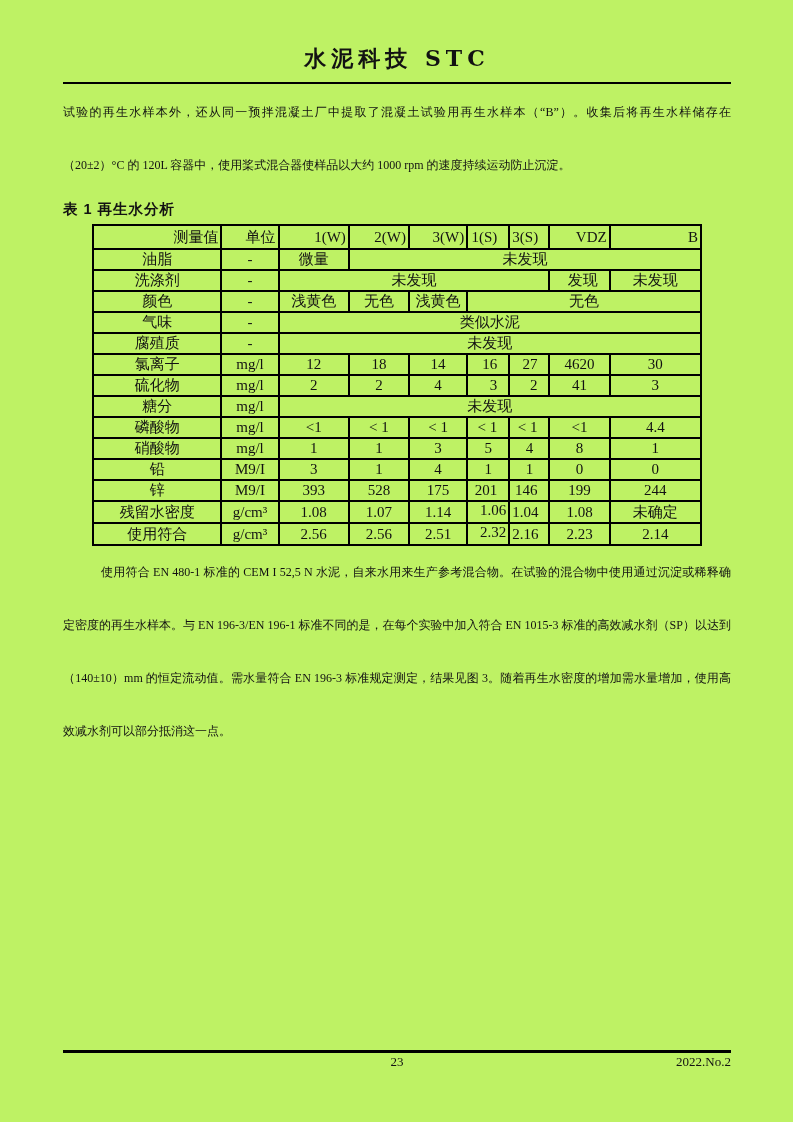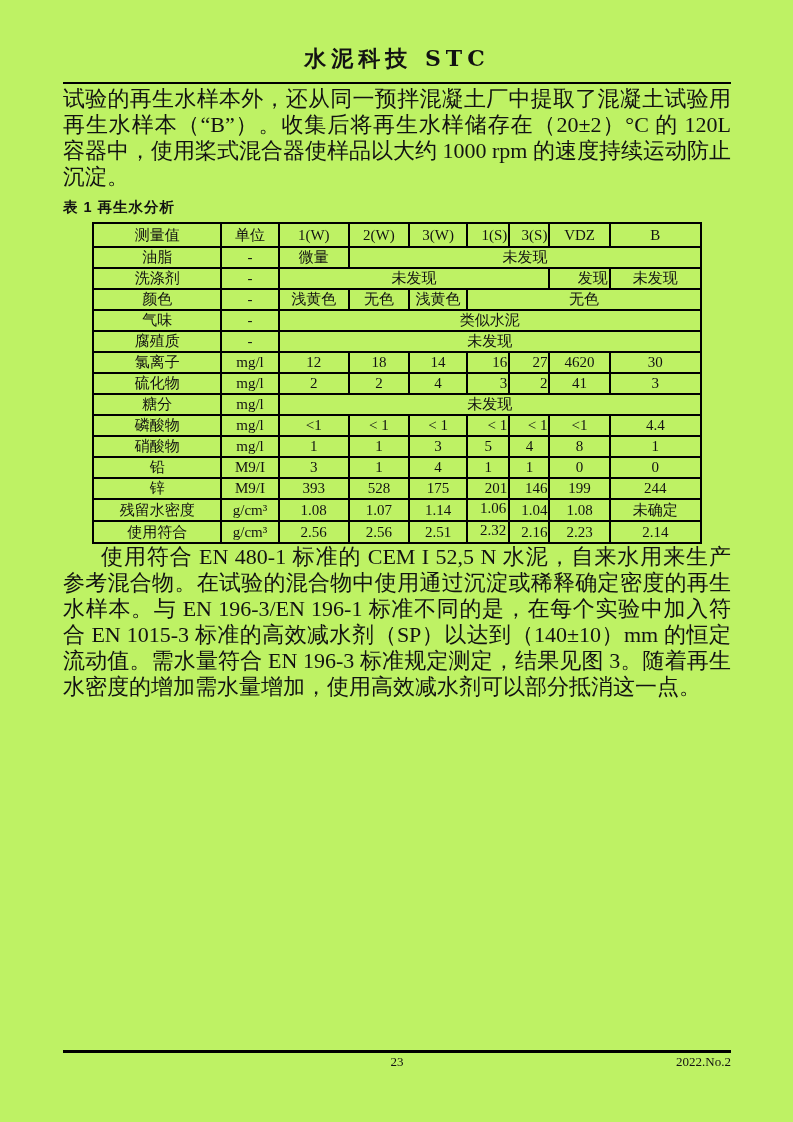--- a/index.html
+++ b/index.html
@@ -11,41 +11,41 @@
   .content { position:absolute; left:63px; width:668px; top:44px; }
 
   .doc-header {
     text-align:center; font-size:22px; font-weight:bold;
     letter-spacing:5px; font-family:"DejaVu Serif","Liberation Serif",serif;
     padding-bottom:8px;
   }
   .header-rule { border:none; border-top:2px solid #000; margin:0 0 2px 0; }
 
   p.body-par {
-    margin:0; font-size:22px; line-height:26px;
+    margin:0; font-size:12px; line-height:53px;
     text-align:justify; text-justify:inter-ideograph;
   }
   p.indent { text-indent:38px; }
 
   .table-caption {
     font-family:"Liberation Sans","DejaVu Sans",sans-serif;
     font-weight:bold; font-size:14.5px; margin:8px 0 5px 0; letter-spacing:1px;
   }
 
   table.analysis {
     border-collapse:collapse; table-layout:fixed; width:610px;
     margin:0 auto; font-size:15px;
   }
   table.analysis th, table.analysis td {
     border:2px solid #000; text-align:center; padding:0 2px;
     height:19px; line-height:19px; font-weight:normal; overflow:hidden;
     white-space:nowrap;
   }
-  table.analysis thead th { height:22px; }
-  table.analysis td.ra, table.analysis th.ra { text-align:right; padding-right:1px; }
+  table.analysis thead th { height:22px;text-align:right; }
+  table.analysis td.ra, table.analysis th.ra { text-align:right; padding-right:11px; }
   .clipcell {
     width:27px; height:20px; margin-left:auto; overflow:hidden;
     word-break:break-all; white-space:normal; line-height:17px; text-align:right;
   }
 
   .section-heading {
     font-family:"Liberation Sans","DejaVu Sans",sans-serif; font-weight:bold;
     font-size:19px; margin:15px 0 7px 0; letter-spacing:0.5px;
   }
 

